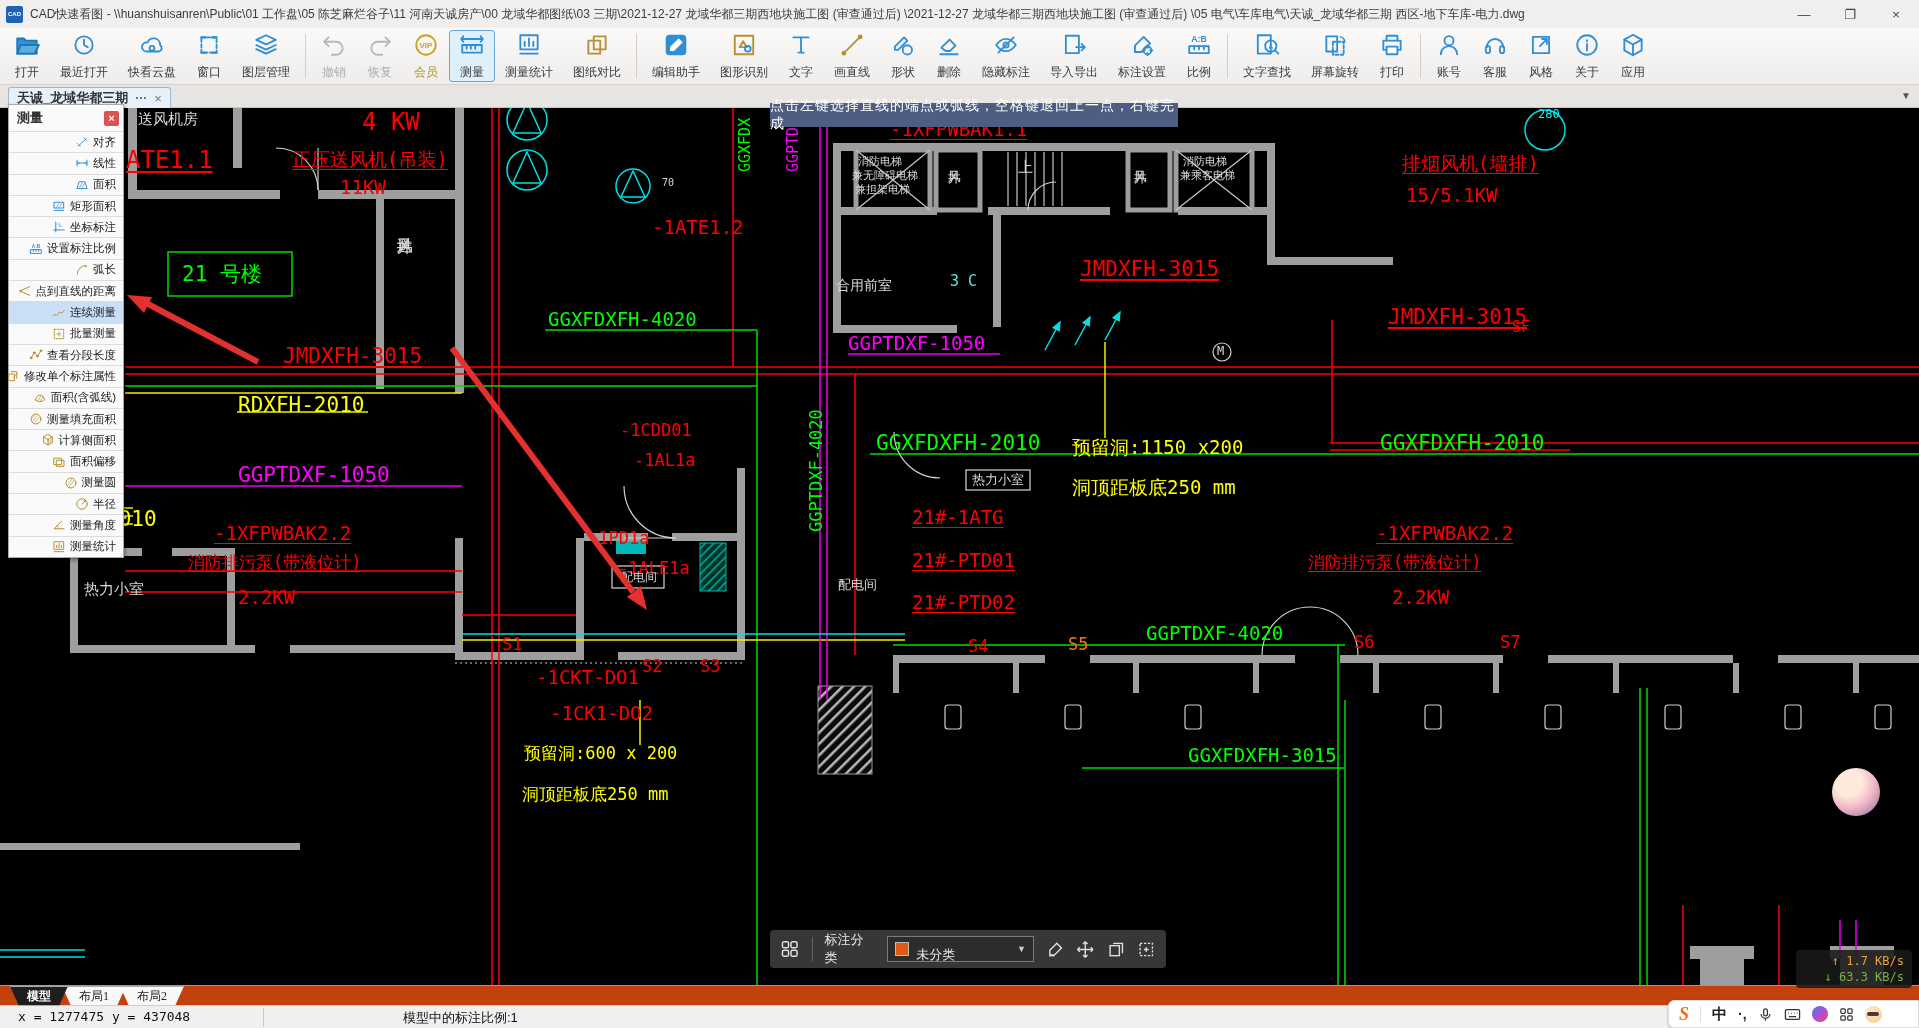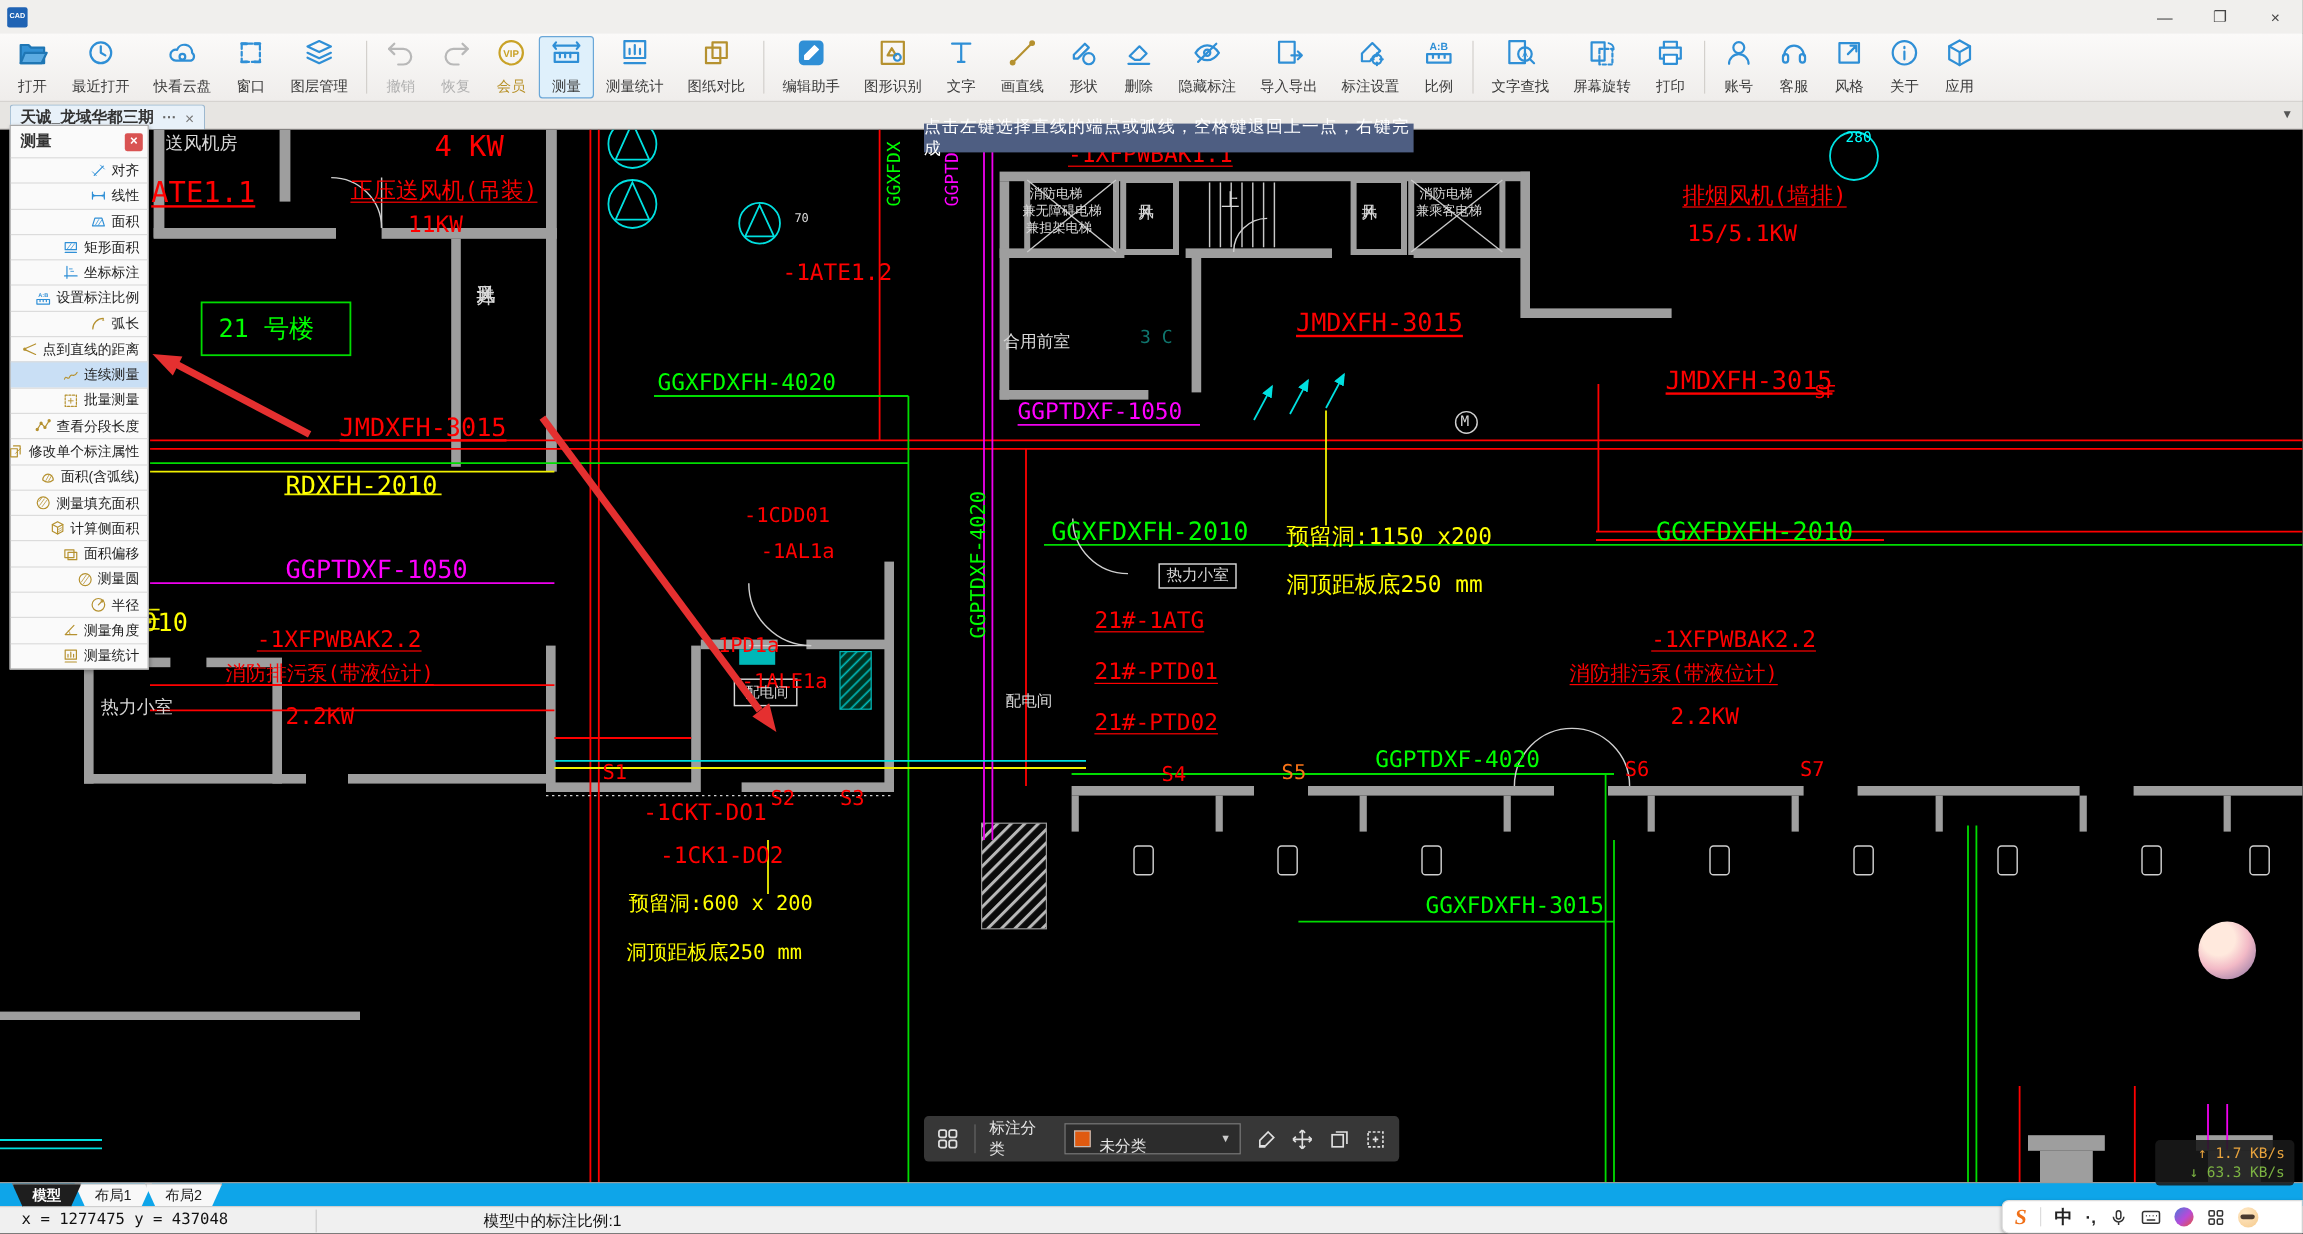--- a/index.html
+++ b/index.html
@@ -81,21 +81,21 @@
   .netbadge { position:absolute; left:1796px; top:950px; width:116px; padding:3px 8px;
     background:rgba(25,25,25,.88); border-radius:4px; z-index:35;
     font-family:"DejaVu Sans Mono",monospace; font-size:12px; line-height:16px; text-align:right; }
   .netbadge .up { color:#e8a33d; } .netbadge .dn { color:#7cb342; }
   .avatar { position:absolute; left:1832px; top:768px; width:48px; height:48px;
     border-radius:50%; z-index:35;
     background:radial-gradient(circle at 35% 30%,#ffe9dd 0 30%,#f2b9c6 55%,#7e6a9c 100%); }
 
   
   .laytabs { position:absolute; left:0; top:985px; width:100%; height:20px;
-    background:#0ea5e9; border-top:1px solid #9a9a9a; display:flex; padding-left:10px; }
+    background:#c2410c; border-top:1px solid #9a9a9a; display:flex; padding-left:10px;font-family:Liberation Serif, serif; }
   .laytab { height:20px; padding:0 16px; font-size:12px; display:flex; align-items:center;
     clip-path:polygon(0 0,100% 0,calc(100% - 9px) 100%,9px 100%);
     background:#f8f8f8; color:#222; margin-right:-6px; border:1px solid #aaa; }
   .laytab.active { background:#1e1e1e; color:#fff; font-weight:bold; z-index:2; }
 
   
   .statusbar { position:absolute; left:0; top:1005px; width:100%; height:23px;
     background:#f0f0f0; border-top:1px solid #cfcfcf; font-size:13px; color:#111; }
   .coords { position:absolute; left:18px; top:3px; font-family:"DejaVu Sans Mono",monospace; }
   .sb-div { position:absolute; left:263px; top:2px; width:1px; height:19px; background:#cccccc; }
@@ -118,20 +118,21 @@
   .ime-emoji:after { content:""; position:absolute; left:2px; top:6px; width:12px; height:4px;
     background:#4a3a30; border-radius:2px; }
 </style>
 </head>
 <body>
 
 <div class="window">
 
   <div class="titlebar">
     <span class="app-ico">CAD</span>
+    <span class="title-text">CAD快速看图 - \\huanshuisanren\Public\01 工作盘\05 陈芝麻烂谷子\11 河南天诚房产\00 龙域华都图纸\03 三期\2021-12-27 龙域华都三期西地块施工图 (审查通过后) \2021-12-27 龙域华都三期西地块施工图 (审查通过后) \05 电气\车库电气\天诚_龙域华都三期 西区-地下车库-电力.dwg</span>
     <div class="win-ctl">
       <span>—</span>
       <span>❐</span>
       <span>×</span>
     </div>
   </div>
 
   <div class="toolbar" id="toolbar">
       <div class="tb-btn">
         <span><svg viewBox="0 0 24 24" width="26" height="26" style="color:#2f8fd6">
@@ -636,21 +637,21 @@
         <span class="cad-label" style="left: 808px; top: 424px; color: rgb(0, 255, 0); font-size: 17px; transform: rotate(-90deg); transform-origin: 0px 0px;">GGPTDXF-4020</span>
         <span class="cad-label" style="left: 738px; top: 64px; color: rgb(0, 255, 0); font-size: 15px; transform: rotate(-90deg); transform-origin: 0px 0px;">GGXFDX</span>
         <span class="cad-label" style="left: 786px; top: 64px; color: rgb(255, 0, 255); font-size: 15px; transform: rotate(-90deg); transform-origin: 0px 0px;">GGPTDX</span>
         <span class="cad-label" style="left: 876px; top: 324px; color: rgb(0, 255, 0); font-size: 21px;">GGXFDXFH-2010</span>
         <span class="cad-label" style="left: 972px; top: 365px; color: rgb(216, 216, 216); font-size: 13px;">热力小室</span>
         <span class="cad-label" style="left: 838px; top: 470px; color: rgb(216, 216, 216); font-size: 13px;">配电间</span>
         <span class="cad-label" style="left: 912px; top: 400px; color: rgb(255, 0, 0); font-size: 19px; text-decoration: underline; text-underline-offset: 3px;">21#-1ATG</span>
         <span class="cad-label" style="left: 912px; top: 443px; color: rgb(255, 0, 0); font-size: 19px; text-decoration: underline; text-underline-offset: 3px;">21#-PTD01</span>
         <span class="cad-label" style="left: 912px; top: 485px; color: rgb(255, 0, 0); font-size: 19px; text-decoration: underline; text-underline-offset: 3px;">21#-PTD02</span>
         <span class="cad-label" style="left: 836px; top: 170px; color: rgb(216, 216, 216); font-size: 14px;">合用前室</span>
-        <span class="cad-label" style="left: 950px; top: 166px; color: #0f766e; font-size: 15px; text-align: center;">3 C</span>
+        <span class="cad-label" style="left: 950px; top: 166px; color: #5eead4; font-size: 15px; text-align: center;">3 C</span>
         <span class="cad-label" style="left: 890px; top: 12px; color: rgb(255, 0, 0); font-size: 19px; text-decoration: underline; text-underline-offset: 3px;">-1XFPWBAK1.1</span>
         <span class="cad-label" style="left: 858px; top: 48px; color: rgb(216, 216, 216); font-size: 11px;">消防电梯</span>
         <span class="cad-label" style="left: 852px; top: 62px; color: rgb(216, 216, 216); font-size: 11px;">兼无障碍电梯</span>
         <span class="cad-label" style="left: 855px; top: 76px; color: rgb(216, 216, 216); font-size: 11px;">兼担架电梯</span>
         <span class="cad-label" style="left: 947px; top: 52px; color: rgb(216, 216, 216); font-size: 13px; writing-mode: vertical-rl; text-orientation: upright;">风井</span>
         <span class="cad-label" style="left: 1018px; top: 52px; color: rgb(216, 216, 216); font-size: 15px;">上</span>
         <span class="cad-label" style="left: 1133px; top: 52px; color: rgb(216, 216, 216); font-size: 13px; writing-mode: vertical-rl; text-orientation: upright;">风井</span>
         <span class="cad-label" style="left: 1183px; top: 48px; color: rgb(216, 216, 216); font-size: 11px;">消防电梯</span>
         <span class="cad-label" style="left: 1180px; top: 62px; color: rgb(216, 216, 216); font-size: 11px;">兼乘客电梯</span>
         <span class="cad-label" style="left: 1080px; top: 150px; color: rgb(255, 0, 0); font-size: 21px; text-decoration: underline; text-underline-offset: 3px;">JMDXFH-3015</span>

